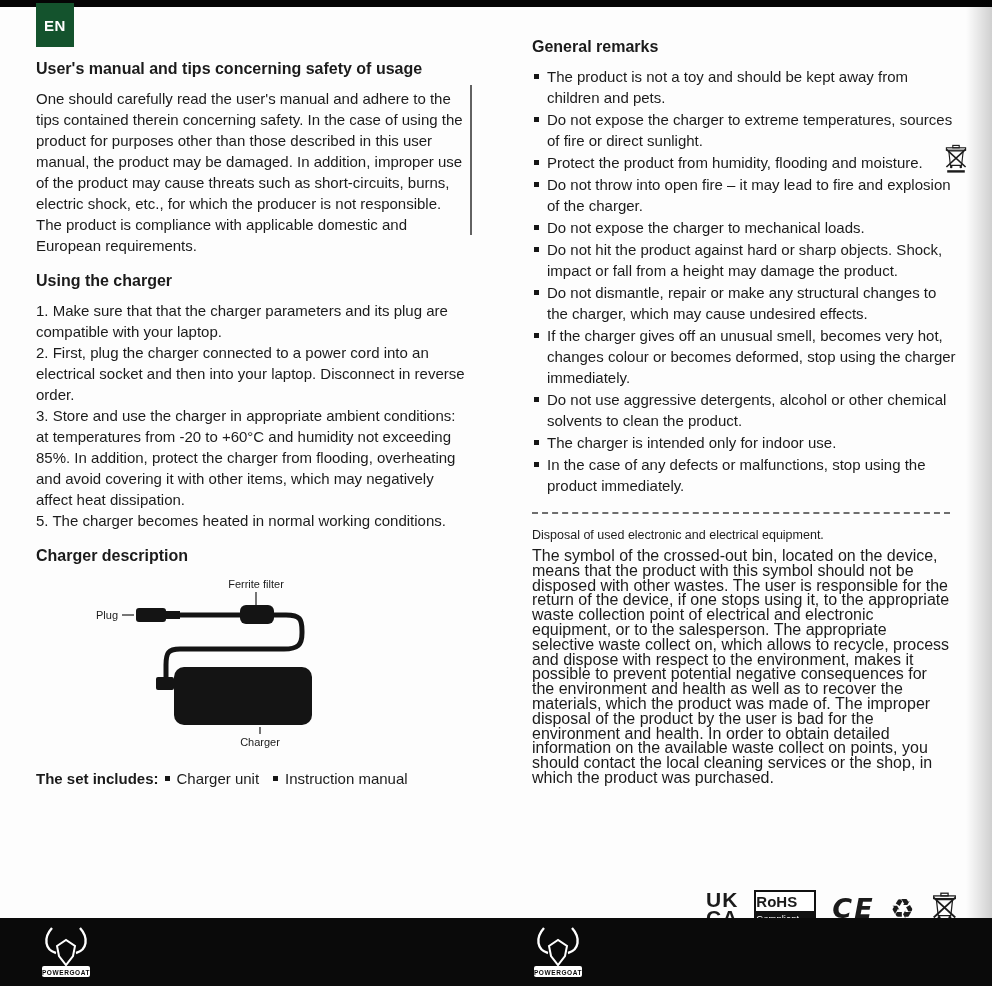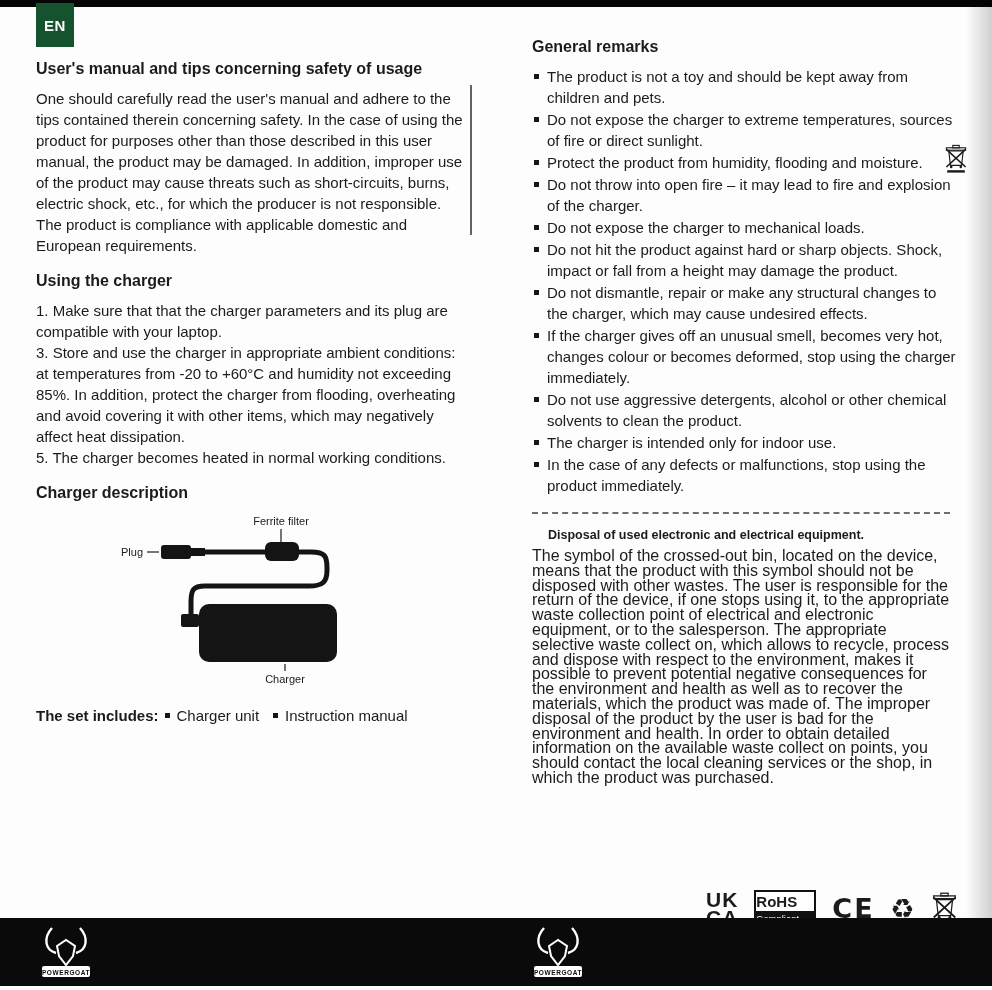--- a/index.html
+++ b/index.html
@@ -18,34 +18,34 @@
   .col-left{position:absolute;left:36px;top:60px;width:432px;}
   .col-right{position:absolute;left:532px;top:38px;width:426px;}
   h2{font-size:16px;font-weight:bold;margin:0 0 10px 0;}
   h2.spaced{margin-top:16px;}
   p.body{font-size:15px;line-height:21px;margin:0;}
   .steps p{font-size:15px;line-height:21px;margin:0;}
   ul.bullets{list-style:none;margin:6px 0 0 0;padding:0 0 0 15px;}
   ul.bullets li{position:relative;font-size:15px;line-height:21px;margin:0 0 1px 0;}
   ul.bullets li::before{content:"";position:absolute;left:-13px;top:8px;width:5px;height:5px;background:#161616;}
   .dashes{border-top:2px dashed #6e6e6e;margin:16px 0 14px 0;width:418px;}
-  h4.disposal-title{font-size:12.5px;font-weight:bold;margin:0 0 7px 16px;}
+  h4.disposal-title{font-size:12.5px;font-weight:normal;margin:0 0 7px 0;}
   p.small{font-size:16px;line-height:14.8px;margin:0;width:420px;}
-  .diagram-wrap{margin:8px 0 0 52px;text-align:center;}
+  .diagram-wrap{margin:8px 0 0 52px;}
   .set-includes{margin-top:16px;font-size:15px;}
   .set-includes .lbl{font-weight:bold;margin-right:6px;}
   .inc-item{margin-right:14px;}
   .inc-item::before{content:"";display:inline-block;width:5px;height:5px;background:#161616;margin-right:7px;vertical-align:3px;}
   .weee-small{position:absolute;left:944px;top:144px;}
   .marks{position:absolute;left:706px;top:890px;display:flex;align-items:center;gap:16px;}
   .ukca{font-weight:bold;font-size:21px;line-height:18px;letter-spacing:1px;}
   .rohs{border:2px solid #111;width:58px;text-align:left;background:#fff;}
   .rohs-top{font-weight:bold;font-size:15px;padding:1px 0;}
   .rohs-bottom{background:#111;color:#fff;font-size:9.5px;padding:1.5px 0;}
-  .ce{font-weight:bold;font-size:27px;letter-spacing:2px;font-family:"DejaVu Sans", sans-serif;}
+  .ce{font-weight:bold;font-size:27px;letter-spacing:2px;font-family:"DejaVu Sans", sans-serif;font-style:italic;}
   .recycle{font-size:27px;line-height:27px;font-family:"DejaVu Sans", sans-serif;}
   .bottom-bar{position:absolute;left:0;top:918px;width:992px;height:68px;background:#0a0a0a;}
   .goat{position:absolute;top:4px;}
   .goat.g1{left:36px;} .goat.g2{left:528px;}
 </style>
 </head>
 <body>
 
 <div class="top-strip"></div>
 <div class="edge-shade"></div>
@@ -53,20 +53,21 @@
 <div class="en-badge">EN</div>
 
 <div class="col-left">
   <h2>User's manual and tips concerning safety of usage</h2>
   <p class="body">One should carefully read the user's manual and adhere to the tips contained therein concerning safety. In the case of using the product for purposes other than those described in this user manual, the product may be damaged. In addition, improper use of the product may cause threats such as short-circuits, burns, electric shock, etc., for which the producer is not responsible. The product is compliance with applicable domestic and European requirements.</p>
 
   <h2 class="spaced">Using the charger</h2>
   <div class="steps">
 
   <p>1. Make sure that that the charger parameters and its plug are compatible with your laptop.</p>
+      <p>2. First, plug the charger connected to a power cord into an electrical socket and then into your laptop. Disconnect in reverse order.</p>
       <p>3. Store and use the charger in appropriate ambient conditions: at temperatures from -20 to +60°C and humidity not exceeding 85%. In addition, protect the charger from flooding, overheating and avoid covering it with other items, which may negatively affect heat dissipation.</p>
       <p>5. The charger becomes heated in normal working conditions.</p>
     </div>
 
   <h2 class="spaced">Charger description</h2>
 
   <div class="diagram-wrap">
     <svg width="330" height="175" viewBox="0 0 330 175">
       <text x="168" y="13" font-size="11" text-anchor="middle" fill="#1b1b1b">Ferrite filter</text>
       <line x1="168" y1="17" x2="168" y2="30" stroke="#1b1b1b" stroke-width="1.2"></line>

